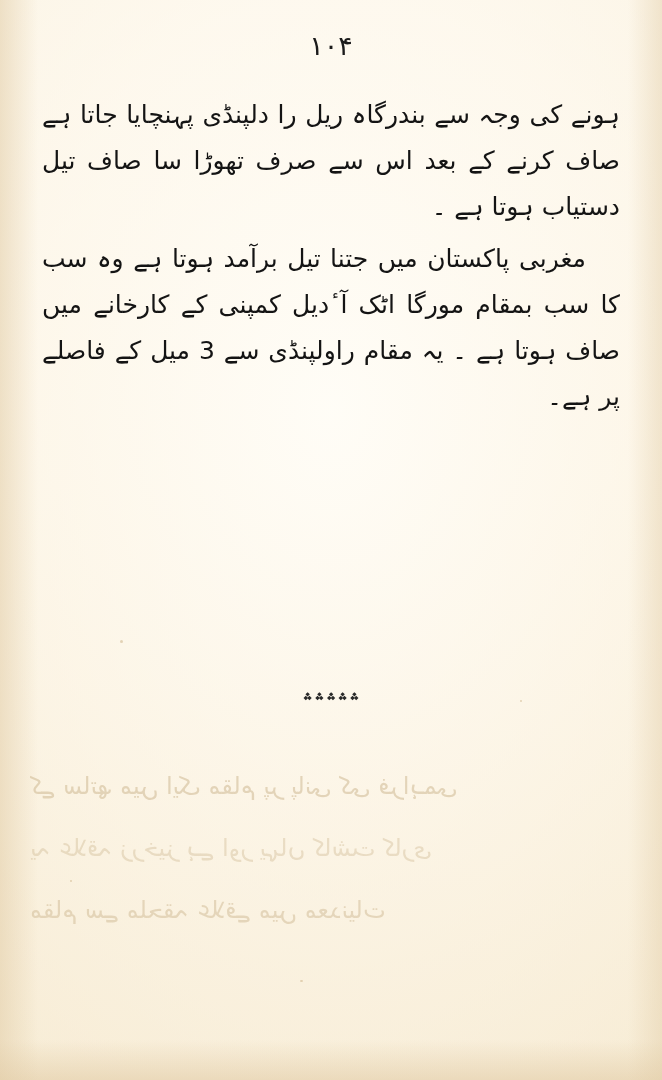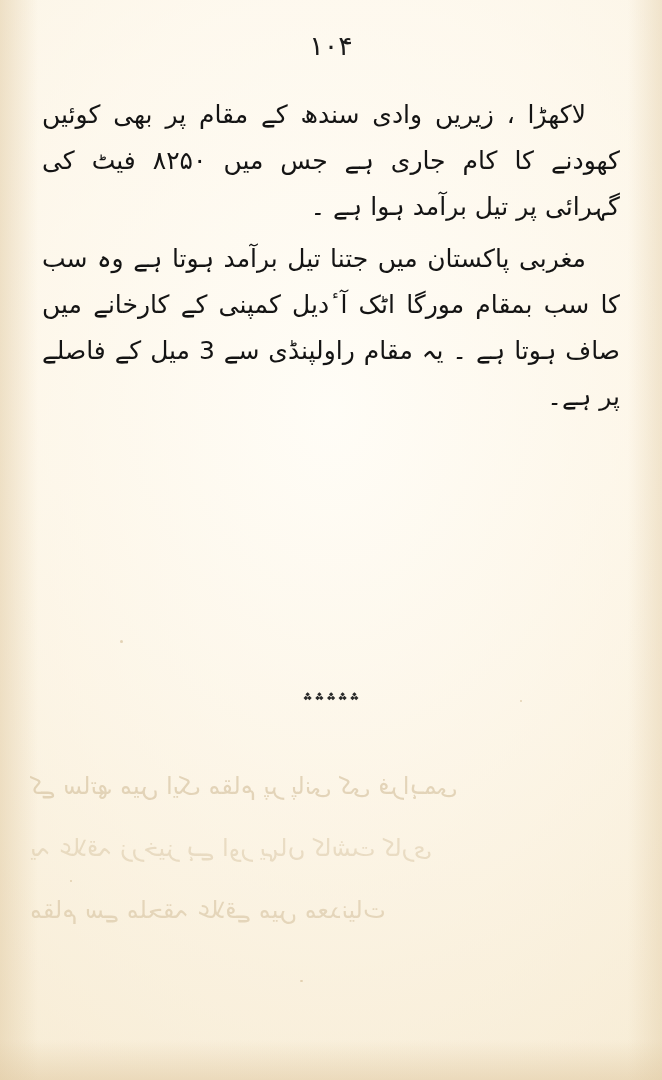--- a/index.html
+++ b/index.html
@@ -123,21 +123,21 @@
 
 <div class="page">
   <div class="paper-tint"></div>
   <div class="edge-shade"></div>
 
   <div class="content">
 
     <div class="page-number">۱۰۴</div>
 
     <div class="body-text">
-      <p class="para">لاکھڑا ، زیریں وادی سندھ کے مقام پر بھی کوئیں کھودنے کا کام جاری ہے جس میں ۸۲۵۰ فیٹ کی گہرائی پر تیل برآمد ہوا ہے ۔</p>
+      <p class="para first">ہونے کی وجہ سے بندرگاہ ریل را دلپنڈی پہنچایا جاتا ہے صاف کرنے کے بعد اس سے صرف تھوڑا سا صاف تیل دستیاب ہوتا ہے ۔</p>
       <p class="para">مغربی پاکستان میں جتنا تیل برآمد ہوتا ہے وہ سب کا سب بمقام مورگا اٹک آ ٔدیل کمپنی کے کارخانے میں صاف ہوتا ہے ۔ یہ مقام راولپنڈی سے 3 میل کے فاصلے پر ہے۔</p>
     </div>
 
     <div class="ornament">؞؞؞؞؞</div>
   </div>
 
   <div class="bleed">
     <p class="b1">کے ساتھ میں ایک مقام پر پانی کی فراہمی</p>
     <p class="b2">یہ علاقہ زرخیز ہے اور یہاں کاشت کاری</p>
     <p class="b3">مقام سے ملحقہ علاقے میں معدنیات</p>

